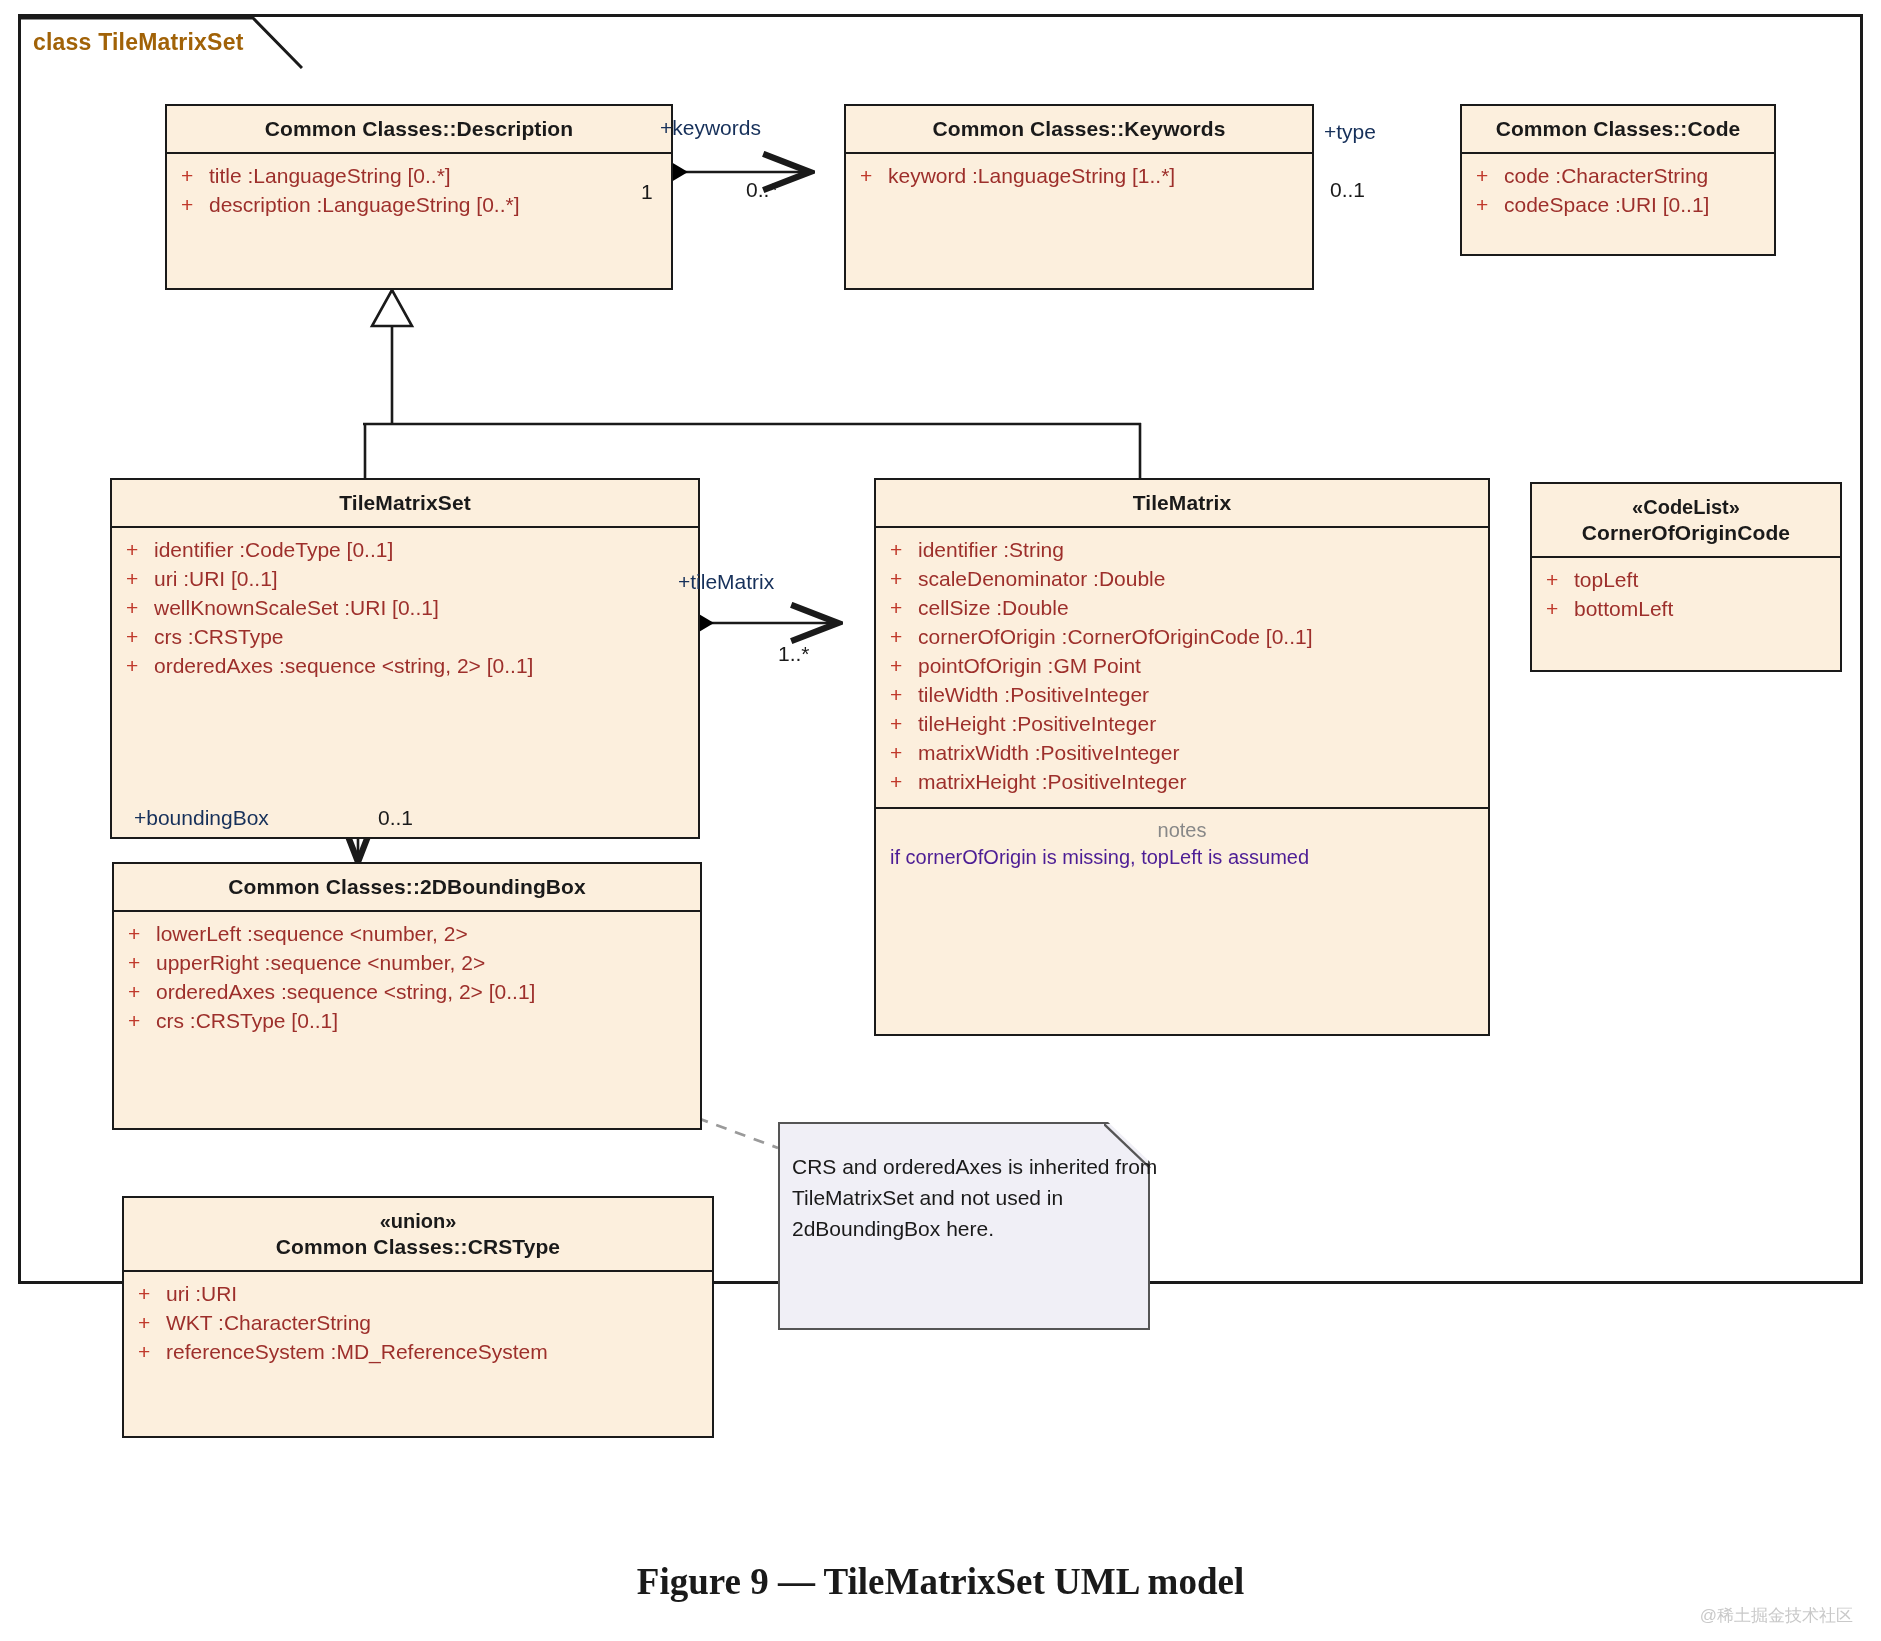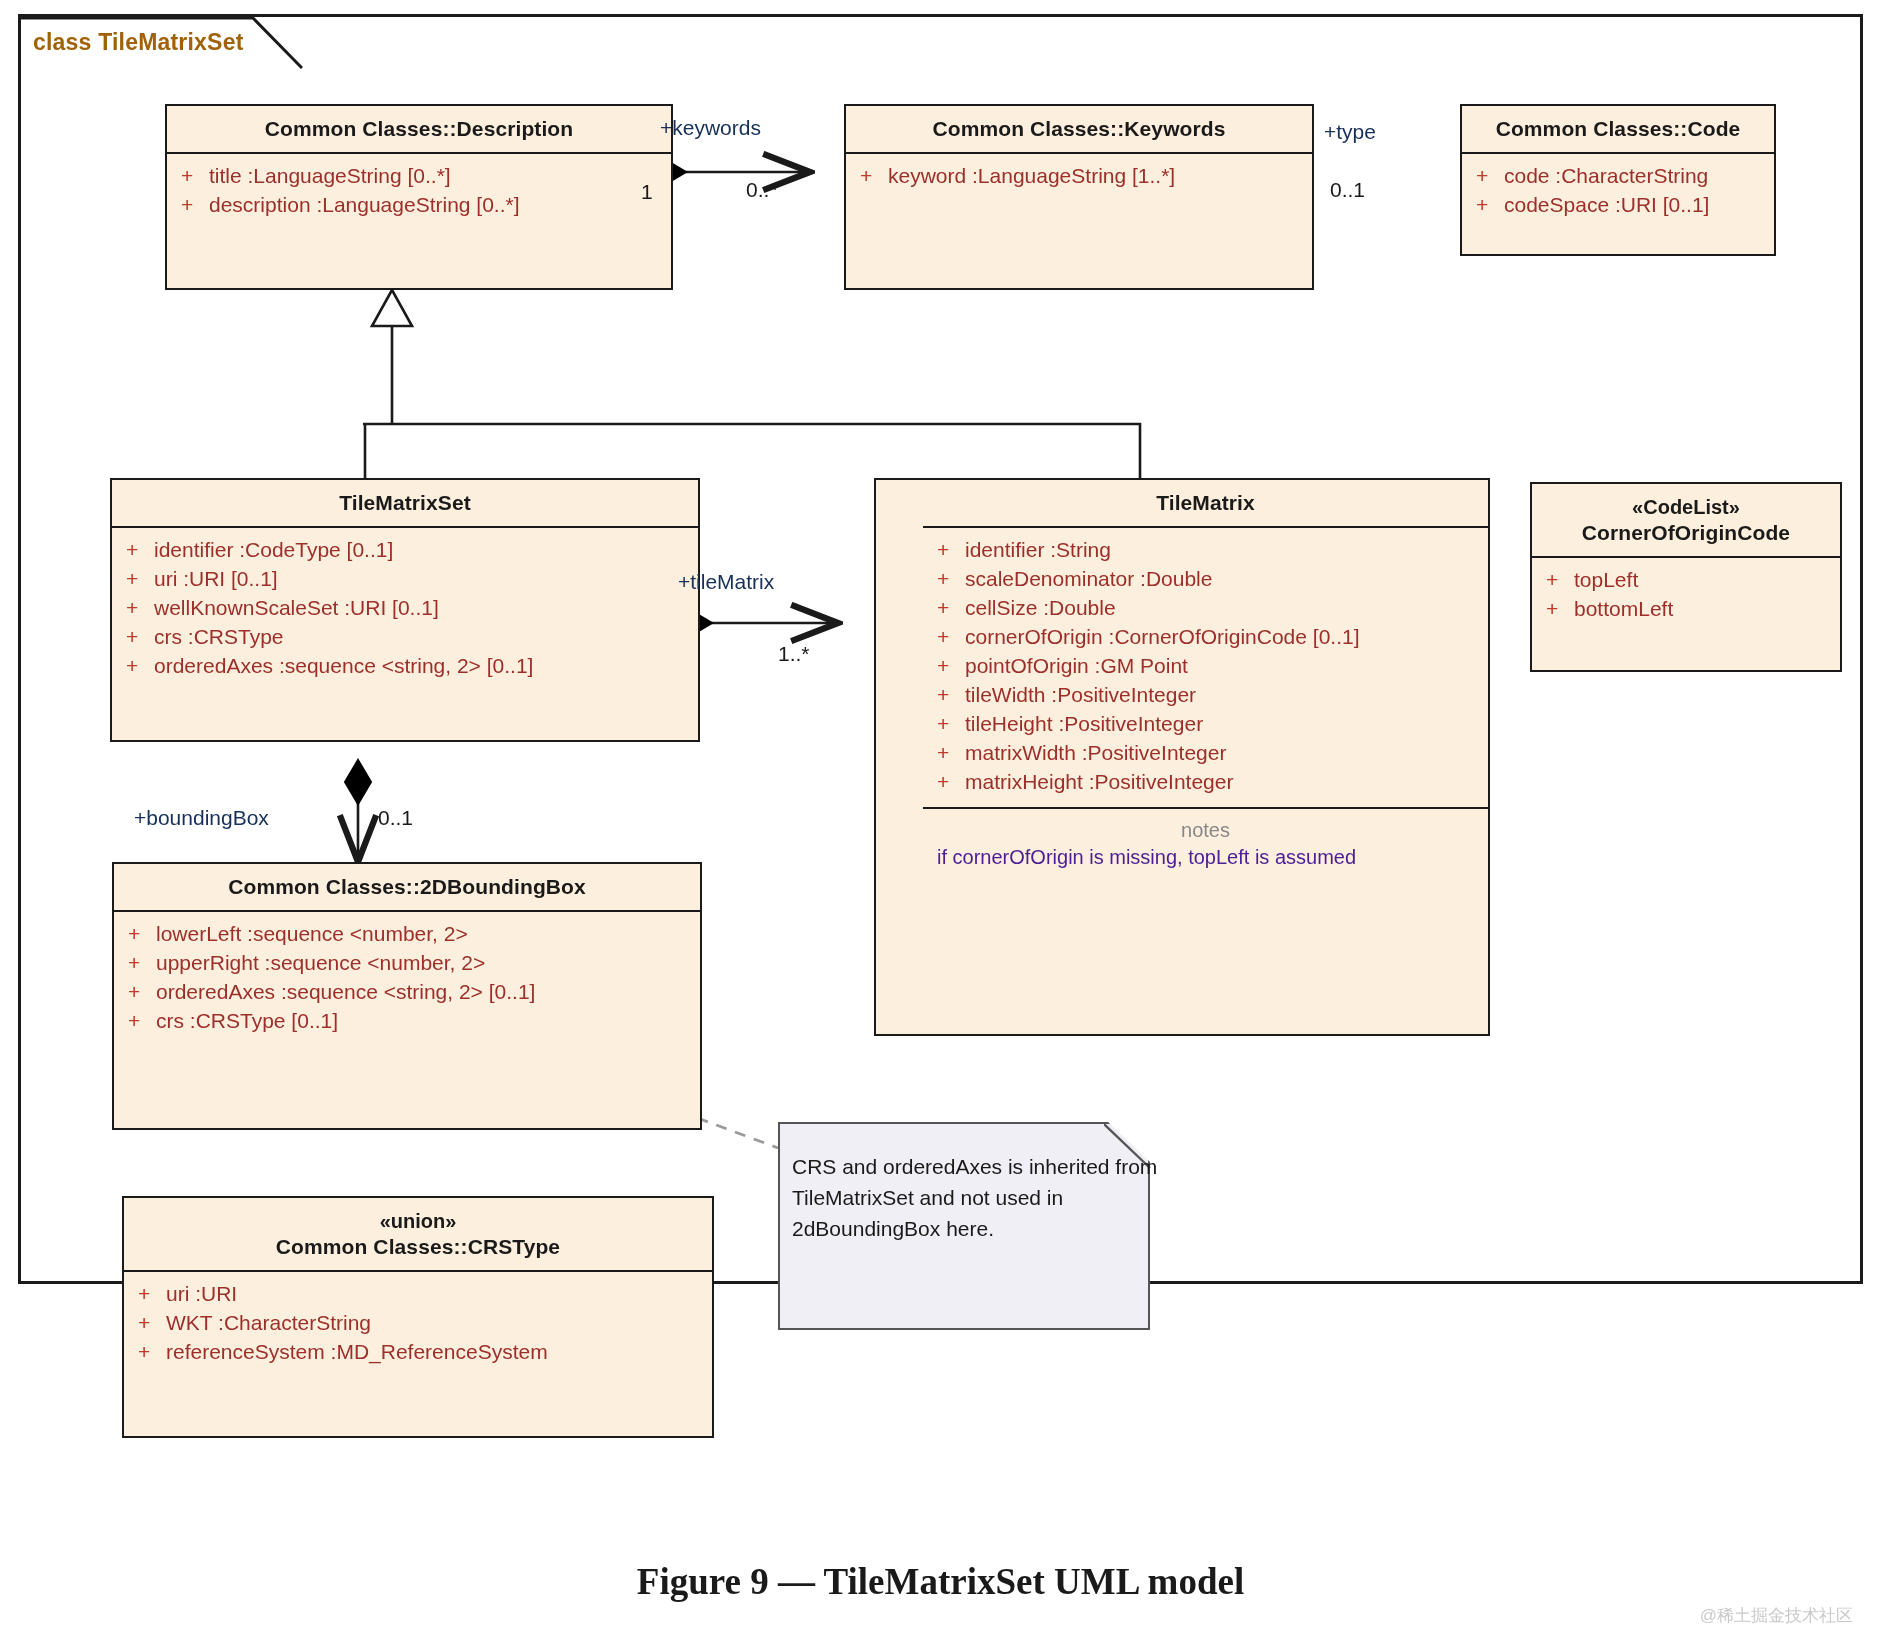--- a/index.html
+++ b/index.html
@@ -301,21 +301,21 @@
       <span class="vis">+</span>
       <span class="sig">code  :CharacterString</span>
     </div>
     <div class="uml-attr">
       <span class="vis">+</span>
       <span class="sig">codeSpace  :URI [0..1]</span>
     </div>
   </div>
 </div>
 
-<div class="uml-class" style="left:78px; top:478px; width:590px; height:264px;">
+<div class="uml-class" style="left:78px; top:478px; width:590px; height:361px;">
   <div class="uml-header">
     <div class="uml-title">TileMatrixSet</div>
   </div>
   <div class="uml-attrs">
     <div class="uml-attr">
       <span class="vis">+</span>
       <span class="sig">identifier  :CodeType [0..1]</span>
     </div>
     <div class="uml-attr">
       <span class="vis">+</span>
@@ -329,21 +329,21 @@
       <span class="vis">+</span>
       <span class="sig">crs  :CRSType</span>
     </div>
     <div class="uml-attr">
       <span class="vis">+</span>
       <span class="sig">orderedAxes  :sequence &lt;string, 2&gt; [0..1]</span>
     </div>
   </div>
 </div>
 
-<div class="uml-class" style="left:842px; top:478px; width:616px; height:558px;padding-left:47px;">
+<div class="uml-class" style="left:842px; top:478px; width:616px; height:558px;">
   <div class="uml-header">
     <div class="uml-title">TileMatrix</div>
   </div>
   <div class="uml-attrs">
     <div class="uml-attr">
       <span class="vis">+</span>
       <span class="sig">identifier  :String</span>
     </div>
     <div class="uml-attr">
       <span class="vis">+</span>

